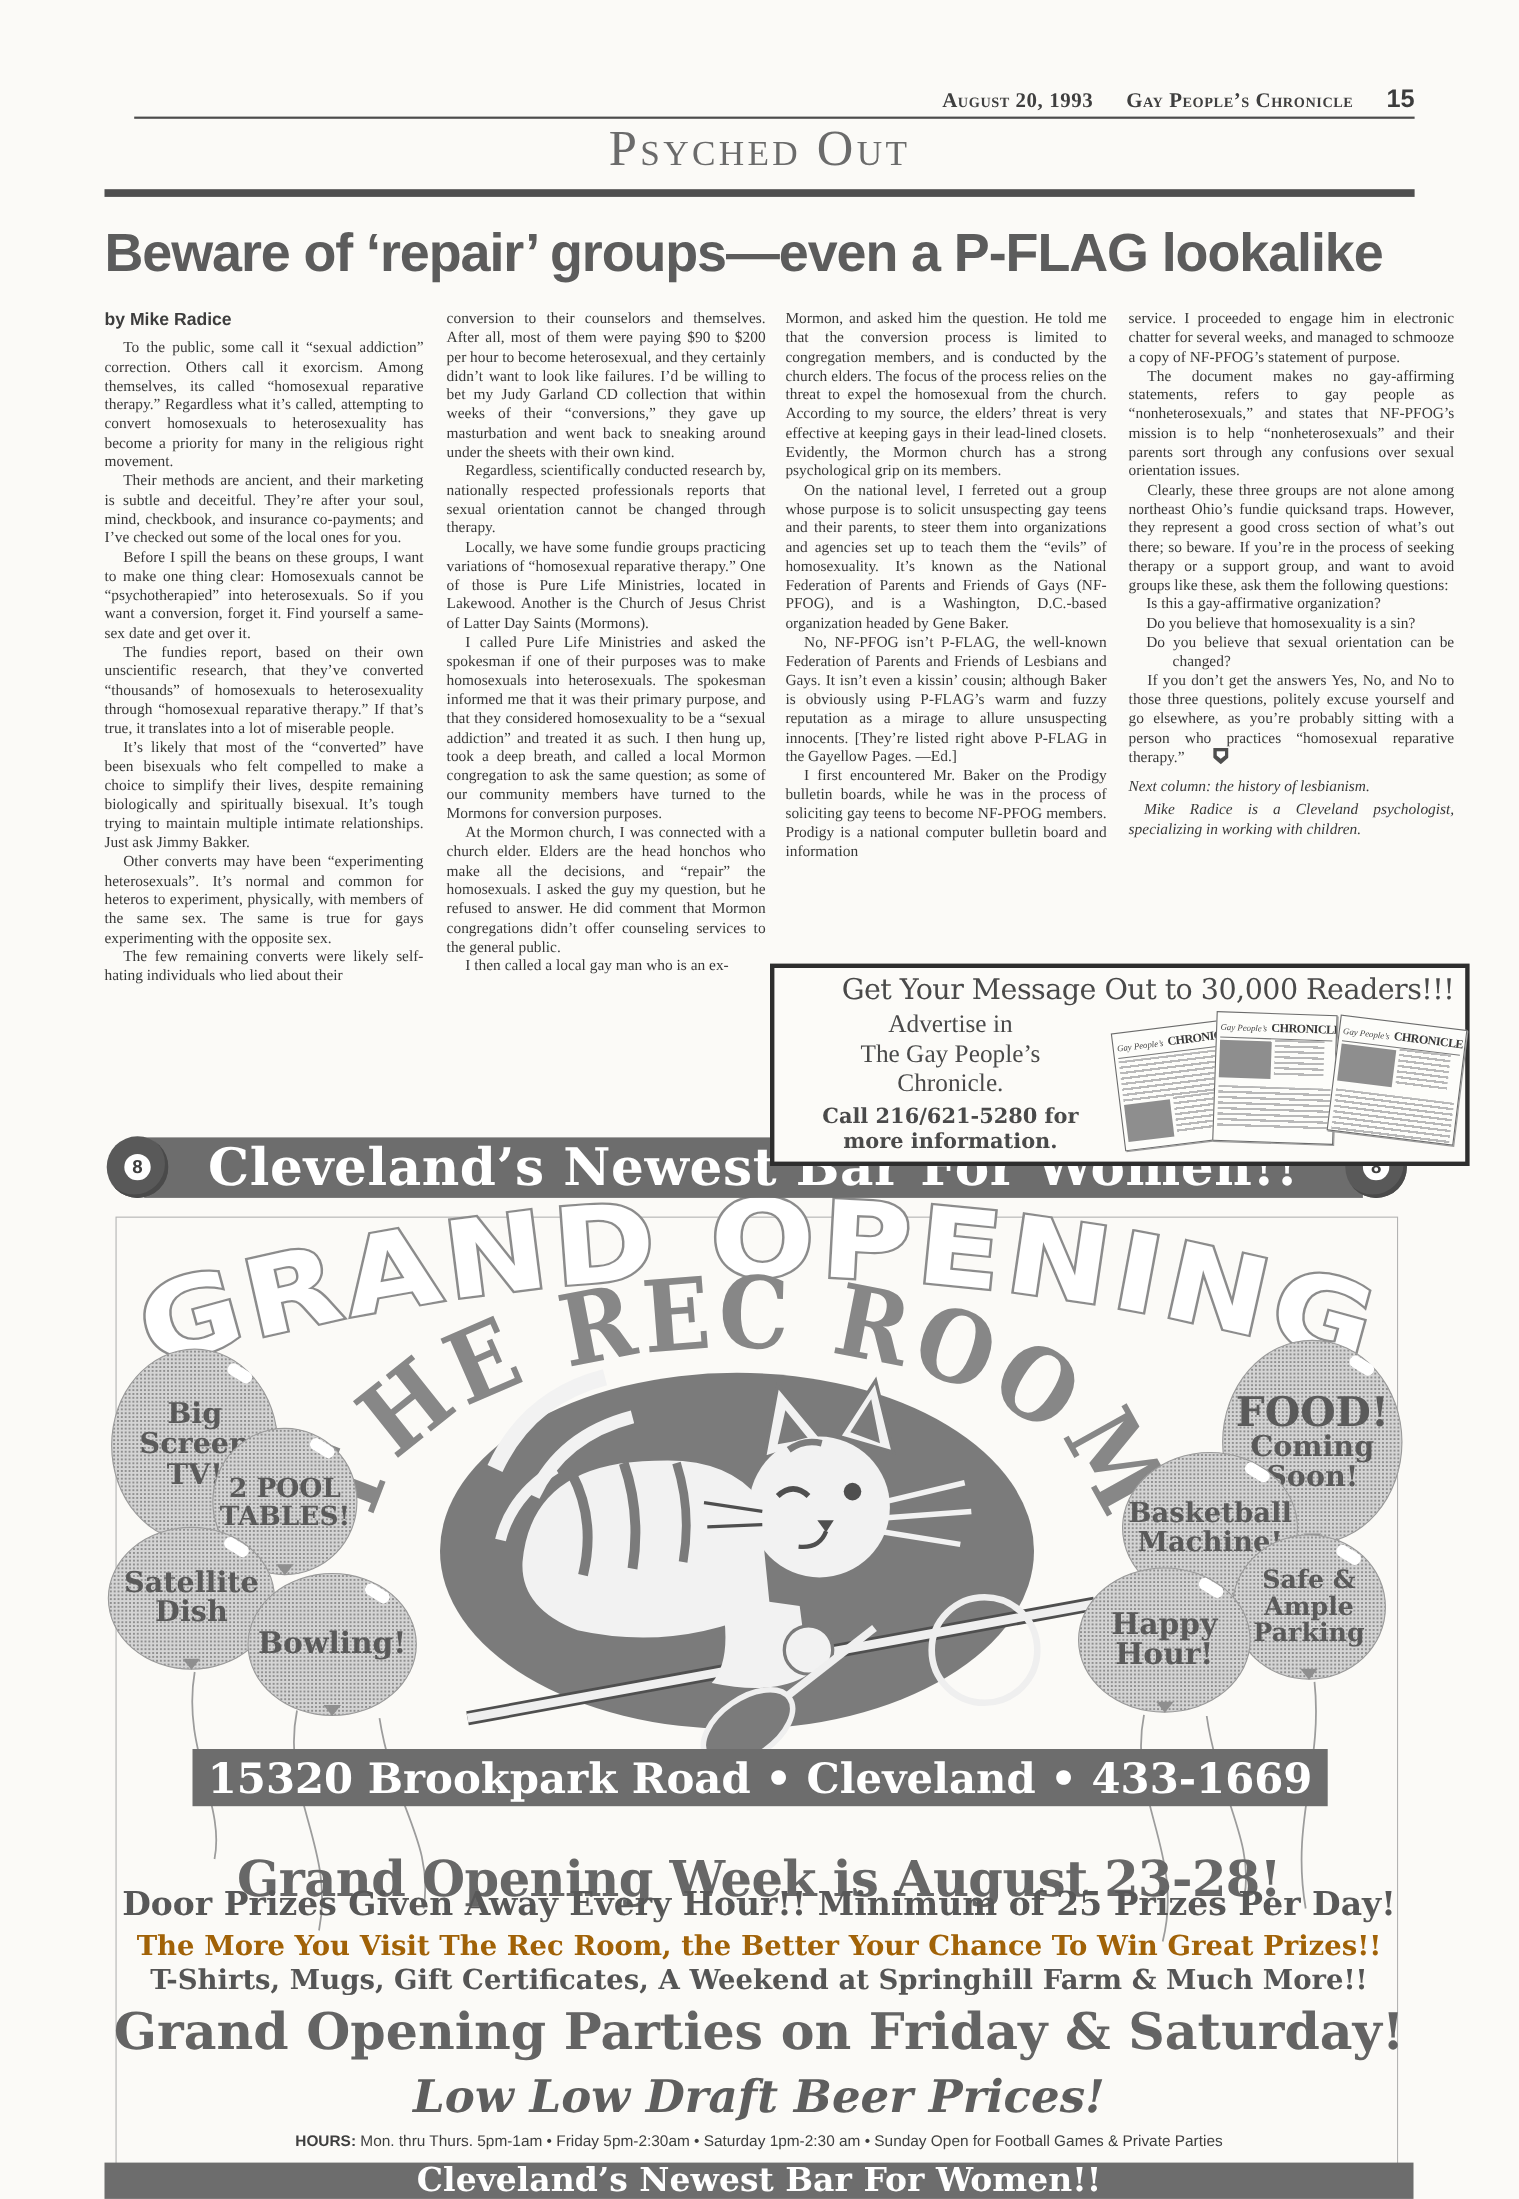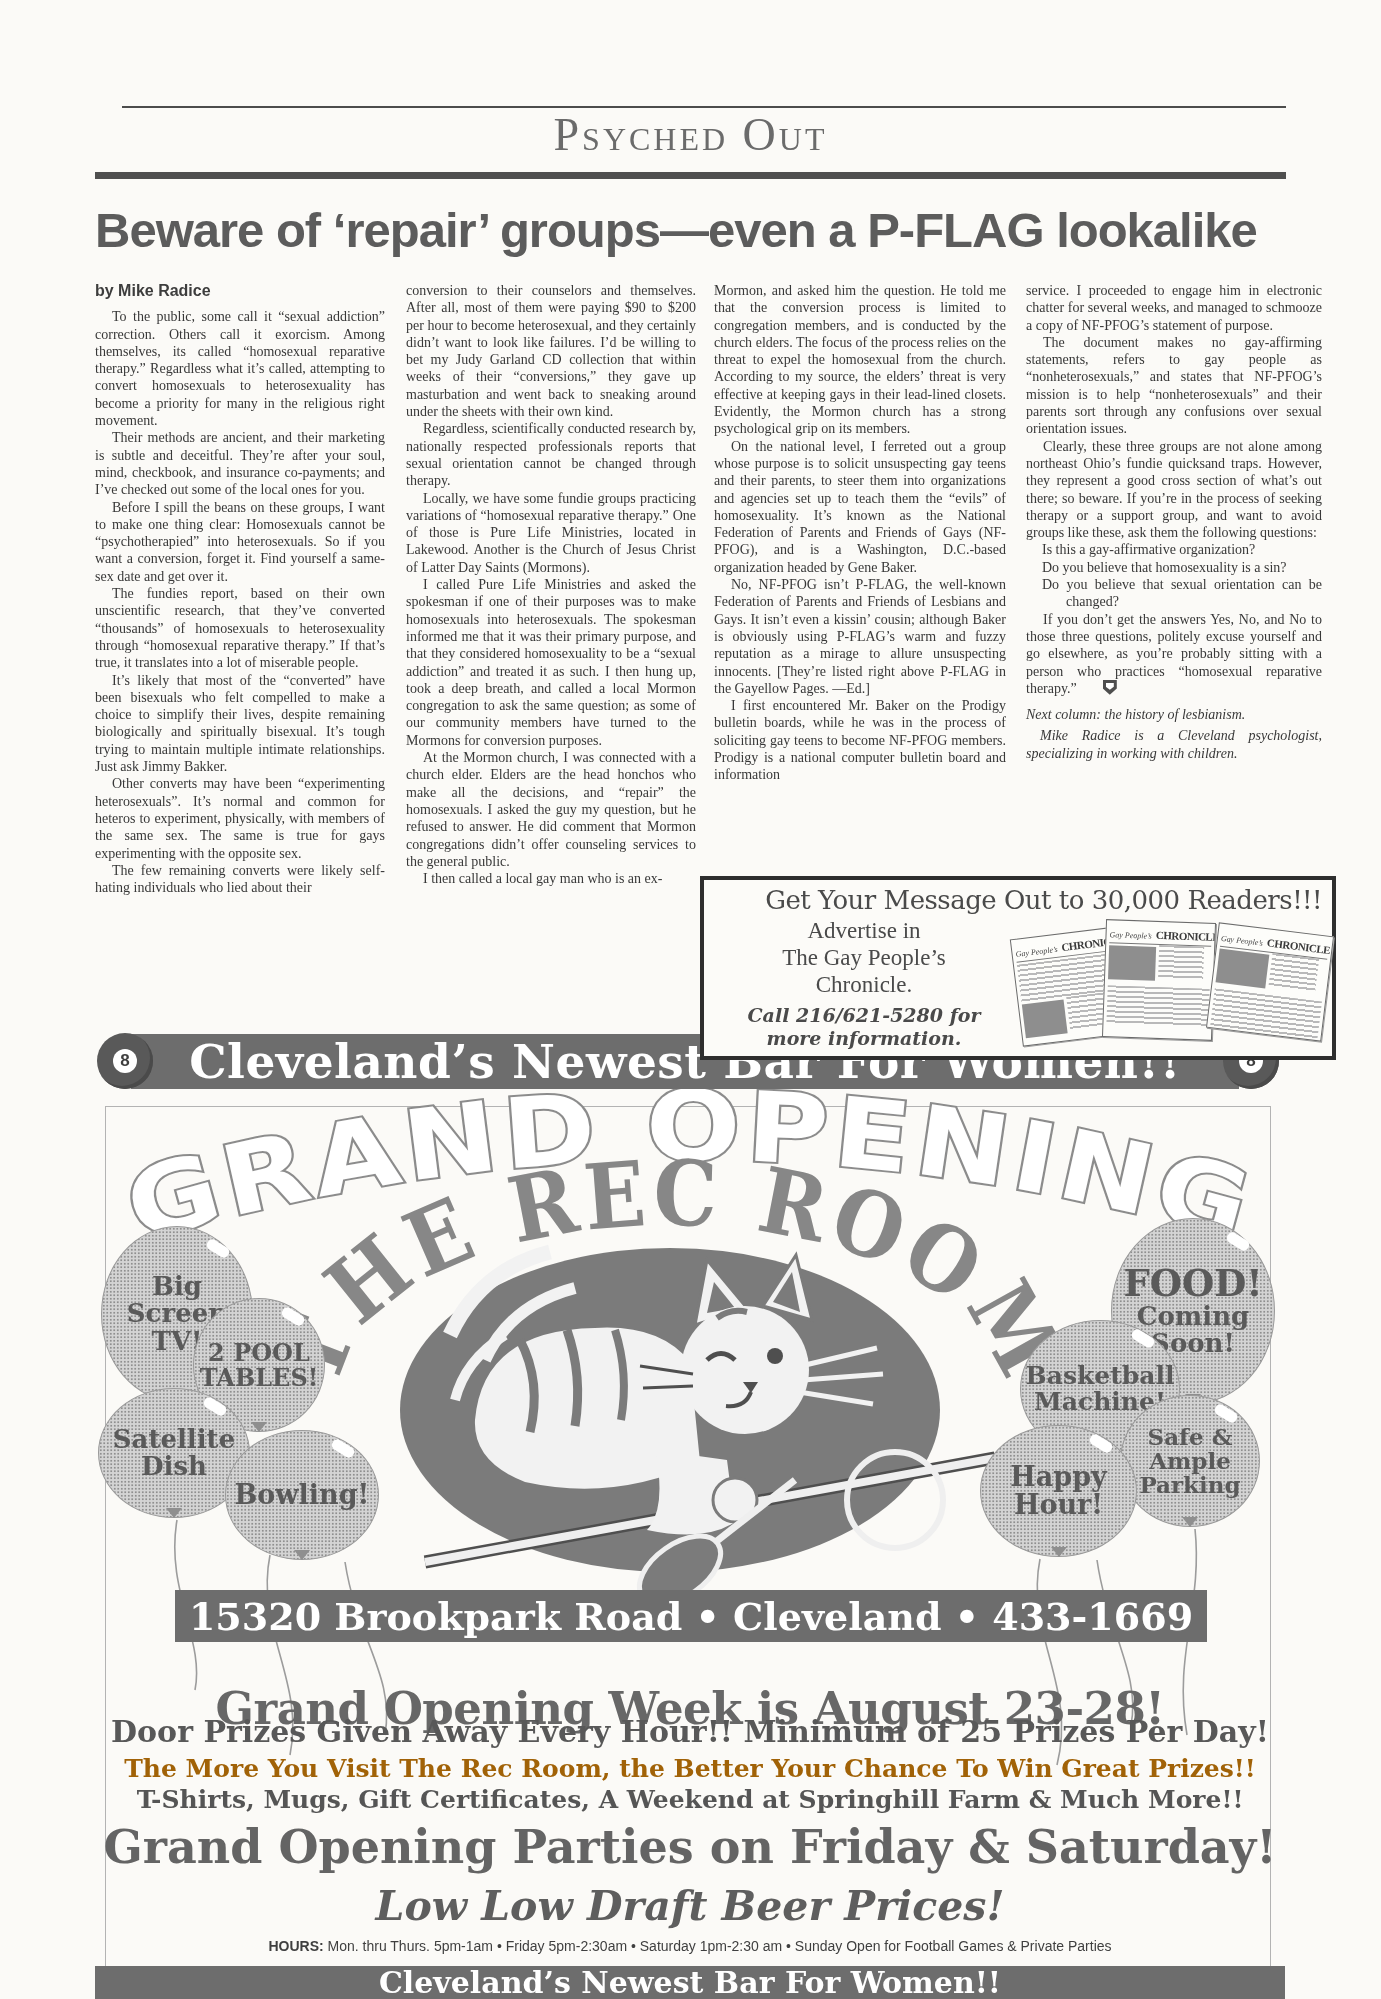--- a/index.html
+++ b/index.html
@@ -40,21 +40,21 @@
            clip-path:polygon(0 0,100% 0,100% 55%,50% 100%,0 55%);}
 
   
   .house-ad{position:absolute;left:700px;top:876px;width:636px;height:184px;box-sizing:border-box;
             border:4px solid #2e2e2e;background:#fcfbf8;z-index:5;padding:5px 10px;}
   .ha-title{text-align:right;font-family:"DejaVu Serif",serif;font-weight:normal;font-size:26px;
             color:#4a4a4a;letter-spacing:-.5px;}
   .ha-body{display:flex;margin-top:2px;}
   .ha-left{width:300px;text-align:center;color:#4a4a4a;}
   .ha-line{font-family:Liberation Serif, serif;font-size:23px;line-height:27px;}
-  .ha-call{font-family:"DejaVu Serif",serif;font-weight:bold;font-size:19px;line-height:23px;margin-top:6px;font-style:italic;}
+  .ha-call{font-family:"DejaVu Serif",serif;font-weight:bold;font-size:19px;line-height:23px;margin-top:6px;}
   .ha-thumbs{position:relative;flex:1;height:126px;}
   .thumb{position:absolute;background:#fdfdfa;border:1px solid #6b6b6b;overflow:hidden;
          box-shadow:1px 1px 0 #999;padding:3px;box-sizing:border-box;}
   .t1{left:2px;top:16px;width:100px;height:108px;transform:rotate(-7deg);}
   .t2{left:90px;top:4px;width:110px;height:118px;transform:rotate(2deg);}
   .t3{left:198px;top:12px;width:116px;height:106px;transform:rotate(7deg);}
   .tmast{white-space:nowrap;border-bottom:1px solid #777;padding-bottom:1px;}
   .tmast .tm1{font-family:"Liberation Serif",serif;font-style:italic;font-size:8px;color:#444;}
   .tmast .tm2{font-family:"Liberation Serif",serif;font-weight:bold;font-size:11px;letter-spacing:-.5px;color:#3a3a3a;}
   .trows{margin-top:2px;height:38px;background:repeating-linear-gradient(180deg,#b9b9b9 0 2px,rgba(0,0,0,0) 2px 5px);}
@@ -112,20 +112,25 @@
   .hoursline .hlabel{font-weight:bold;}
   .banner-bottom{position:absolute;left:0;top:936px;width:1190px;height:33px;background:#6d6d6d;color:#fff;
            display:flex;align-items:center;justify-content:center;z-index:3;
            font-family:"DejaVu Serif",serif;font-weight:bold;font-size:30px;}
 </style>
 </head>
 <body>
 
 <div class="page">
 
+  <div class="masthead">
+    <span class="mast-item">August 20, 1993</span>
+    <span class="mast-item">Gay People’s Chronicle</span>
+    <span class="mast-page">15</span>
+  </div>
   <div class="rule-thin"></div>
   <div class="section-title">Psyched Out</div>
   <div class="rule-thick"></div>
 
   <h1 class="headline">Beware of ‘repair’ groups—even a P-FLAG lookalike</h1>
 
   <div class="col col1">
     <div class="byline">by Mike Radice</div>
     <p>To the public, some call it “sexual addiction” correction. Others call it exorcism. Among themselves, its called “homosexual reparative therapy.” Regardless what it’s called, attempting to convert homosexuals to heterosexuality has become a priority for many in the religious right movement.</p>
     <p>Their methods are ancient, and their marketing is subtle and deceitful. They’re after your soul, mind, checkbook, and insurance co-payments; and I’ve checked out some of the local ones for you.</p>

